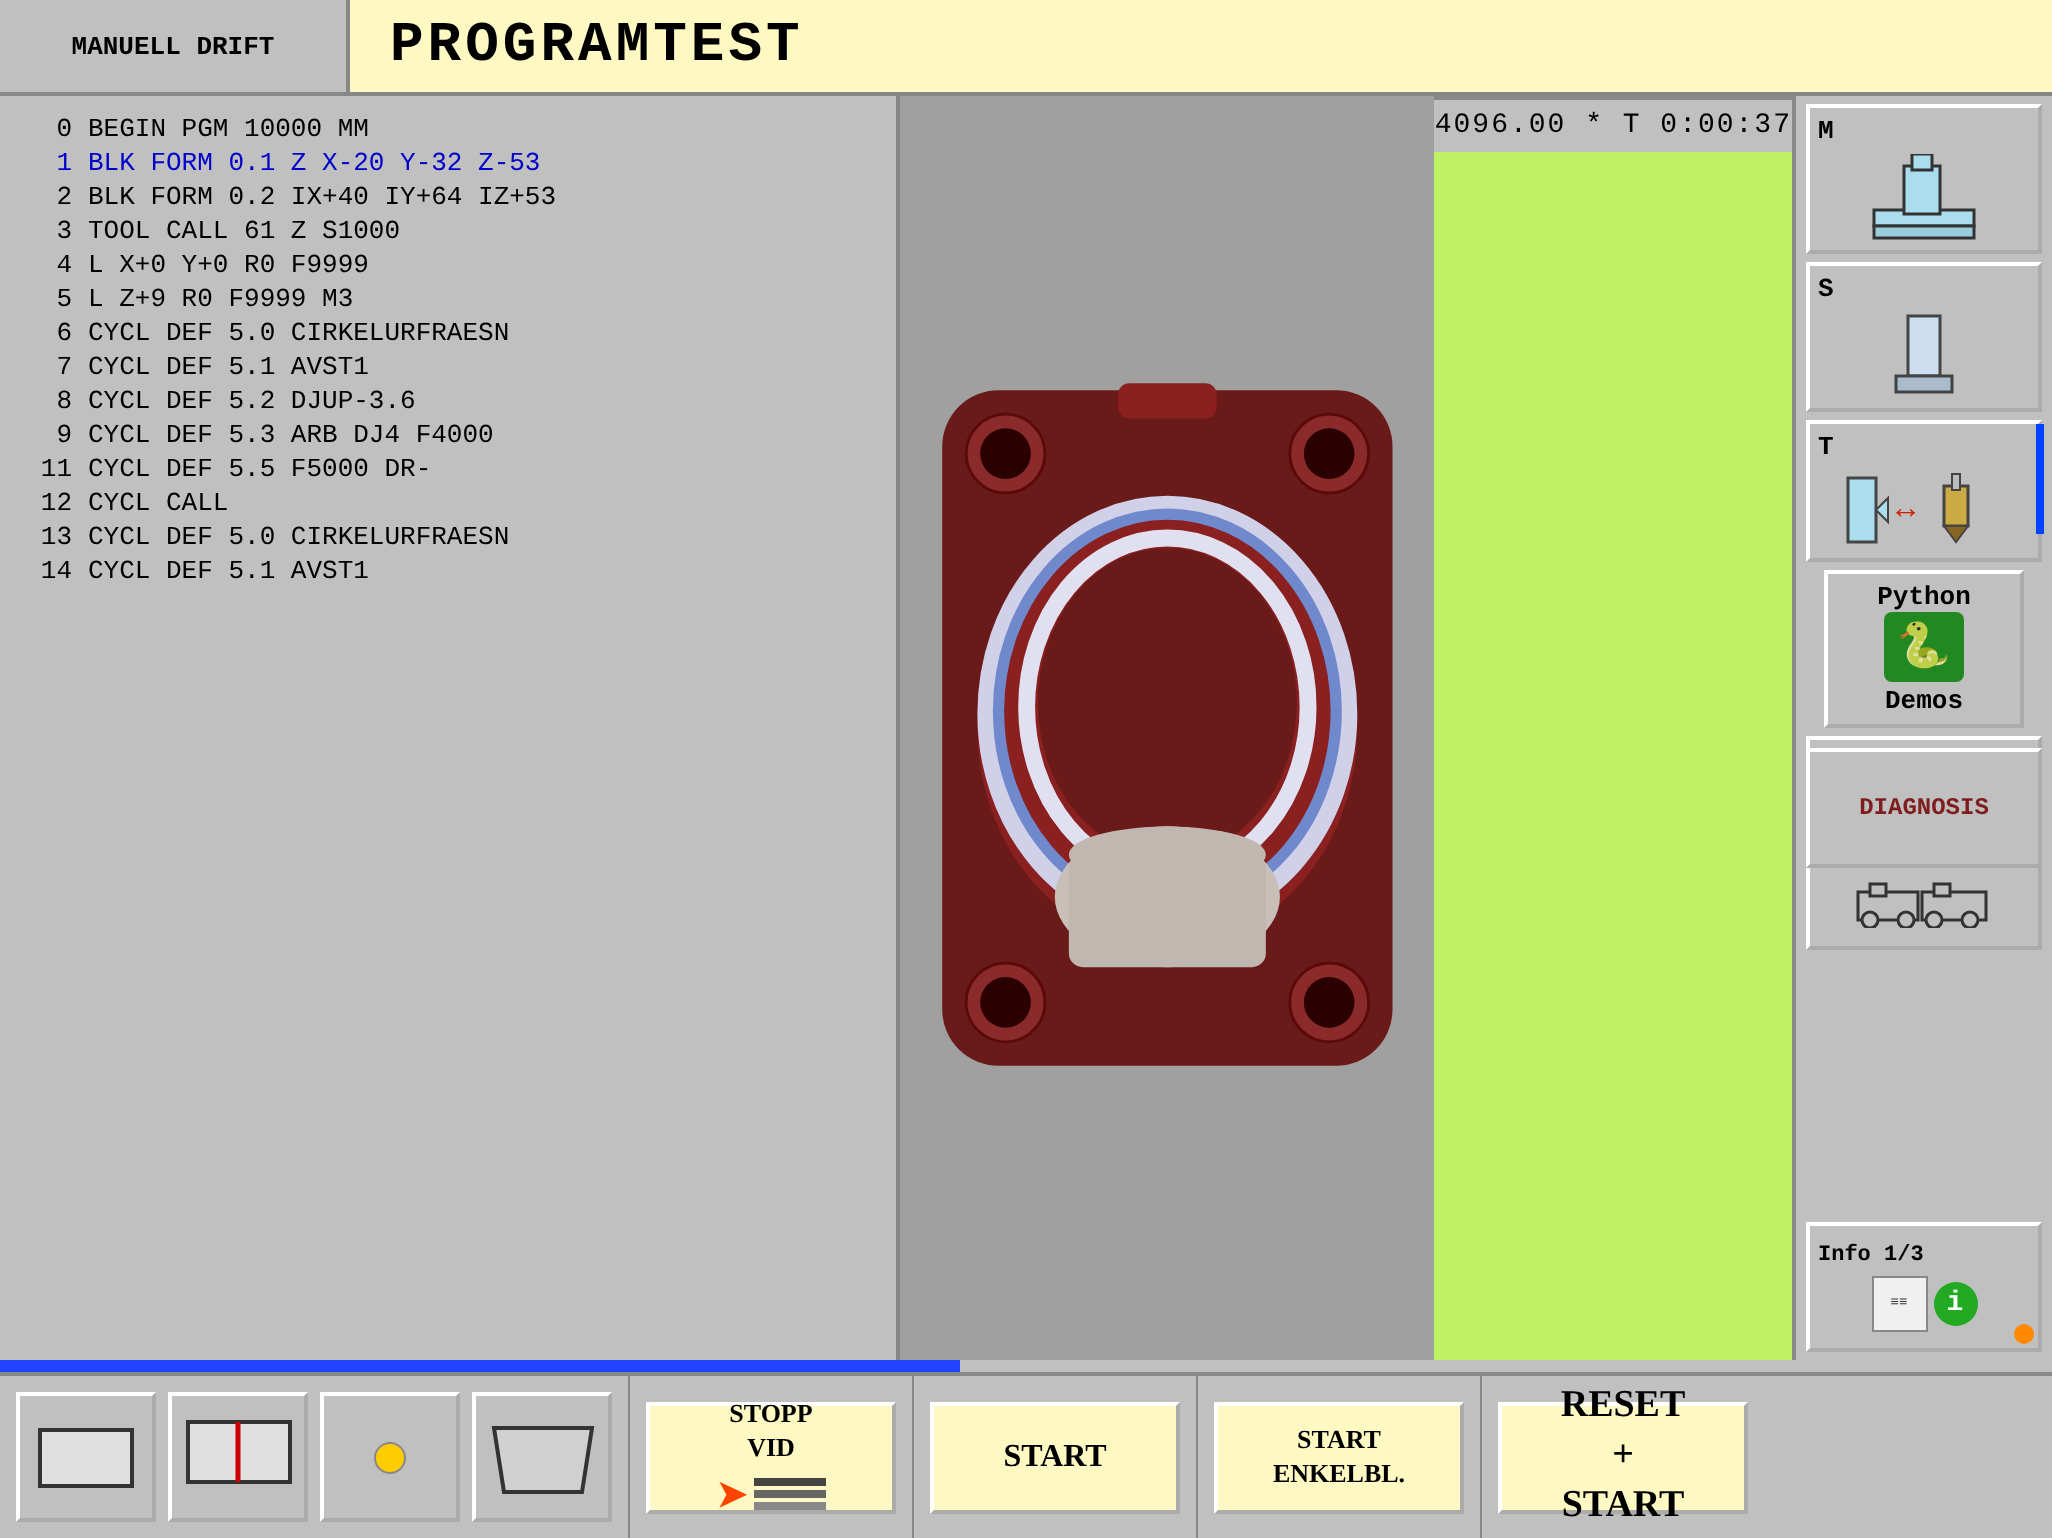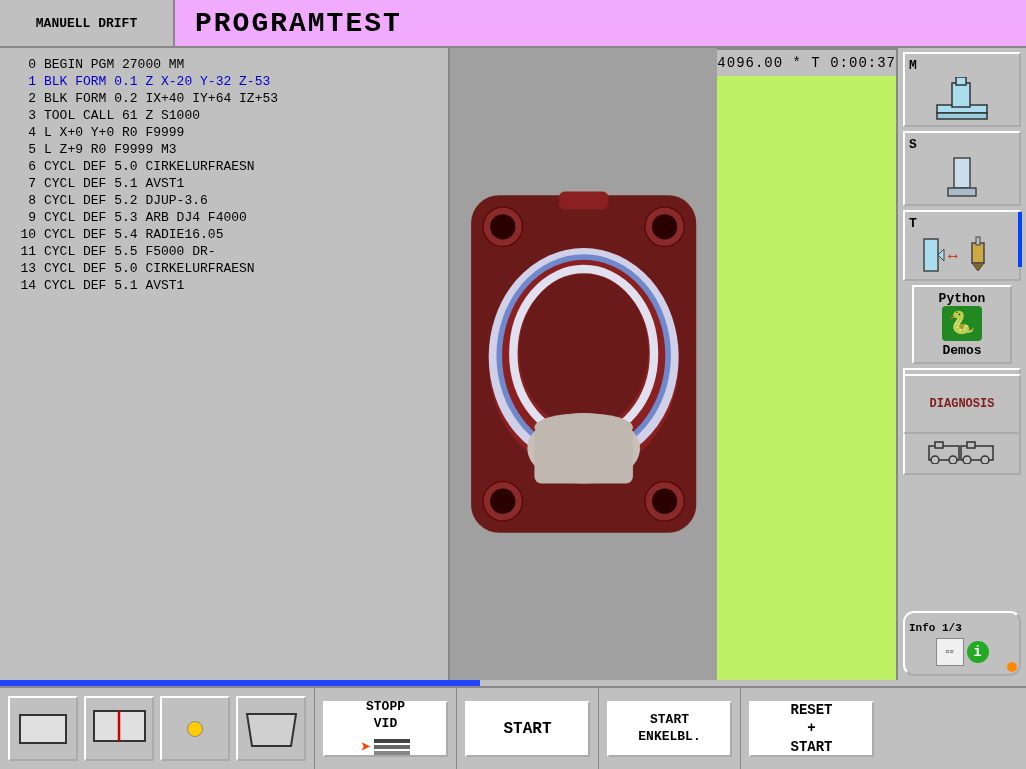--- a/index.html
+++ b/index.html
@@ -28,21 +28,21 @@
       justify-content: center;
       border-right: 2px solid #888;
       font-size: 13px;
       font-weight: bold;
       color: #000;
       padding: 5px;
       text-align: center;
     }
     .header-right {
       flex: 1;
-      background: #f0abfc;
+      background: #fef9c3;
       display: flex;
       align-items: center;
       padding-left: 20px;
       font-size: 28px;
       font-weight: bold;
       color: #000;
       letter-spacing: 2px;
     }
 
     
@@ -266,34 +266,34 @@
 
     
     .bottom-toolbar {
       height: 83px;
       background: #c0c0c0;
       border-top: 2px solid #888;
       display: flex;
       align-items: stretch;
     }
     .toolbar-btn {
-      background: #ffffff;
+      background: #fef9c3;
       border: 2px outset #fff;
       min-width: 60px;
       height: 56px;
       display: flex;
       flex-direction: column;
       align-items: center;
       justify-content: center;
       cursor: pointer;
       margin: 2px;
       padding: 4px 6px;
       font-size: 12px;
       font-weight: bold;
-      font-family: Liberation Mono, monospace;
+      font-family: Liberation Serif, serif;
       text-align: center;
     }
     .toolbar-btn-large {
       min-width: 125px;
     }
     .toolbar-left {
       display: flex;
       align-items: center;
       gap: 6px;
       padding: 4px 8px;
@@ -323,21 +323,21 @@
 <div class="header">
   <div class="header-left">MANUELL DRIFT</div>
   <div class="header-right">PROGRAMTEST</div>
 </div>
 
 <div class="main">
 
   <div class="code-panel" id="code-panel">
   <div class="code-line">
         <span class="line-num">0</span>
-        <span class="code-text">BEGIN PGM 27000 MM</span>
+        <span class="code-text">BEGIN PGM 10000 MM</span>
       </div>
       <div class="code-line highlighted">
         <span class="line-num">1</span>
         <span class="code-text">BLK FORM 0.1 Z  X-20  Y-32  Z-53</span>
       </div>
       <div class="code-line">
         <span class="line-num">2</span>
         <span class="code-text">BLK FORM 0.2 IX+40 IY+64 IZ+53</span>
       </div>
       <div class="code-line">
@@ -362,26 +362,26 @@
       </div>
       <div class="code-line">
         <span class="line-num">8</span>
         <span class="code-text">CYCL DEF 5.2 DJUP-3.6</span>
       </div>
       <div class="code-line">
         <span class="line-num">9</span>
         <span class="code-text">CYCL DEF 5.3 ARB DJ4 F4000</span>
       </div>
       <div class="code-line">
-        <span class="line-num">10</span>
-        <span class="code-text">CYCL DEF 5.4 RADIE16.05</span>
-      </div>
-      <div class="code-line">
         <span class="line-num">11</span>
         <span class="code-text">CYCL DEF 5.5 F5000 DR-</span>
+      </div>
+      <div class="code-line">
+        <span class="line-num">12</span>
+        <span class="code-text">CYCL CALL</span>
       </div>
       <div class="code-line">
         <span class="line-num">13</span>
         <span class="code-text">CYCL DEF 5.0 CIRKELURFRAESN</span>
       </div>
       <div class="code-line">
         <span class="line-num">14</span>
         <span class="code-text">CYCL DEF 5.1 AVST1</span>
       </div>
     </div>
@@ -490,21 +490,21 @@
           <circle cx="8" cy="22" r="4" fill="#c0c0c0" stroke="#333" stroke-width="1.5"></circle>
           <circle cx="26" cy="22" r="4" fill="#c0c0c0" stroke="#333" stroke-width="1.5"></circle>
           <rect x="34" y="8" width="32" height="14" fill="#c0c0c0" stroke="#333" stroke-width="1.5"></rect>
           <rect x="40" y="4" width="8" height="6" fill="#c0c0c0" stroke="#333" stroke-width="1.5"></rect>
           <circle cx="40" cy="22" r="4" fill="#c0c0c0" stroke="#333" stroke-width="1.5"></circle>
           <circle cx="58" cy="22" r="4" fill="#c0c0c0" stroke="#333" stroke-width="1.5"></circle>
         </svg>
       </div>
     </div>
 
-    <div class="info-btn" style="position:relative; margin-top:auto;border-radius:11px;">
+    <div class="info-btn" style="position:relative; margin-top:auto;">
       <span class="btn-label" style="font-size:11px; align-self:flex-start;">Info 1/3</span>
       <div class="info-icon-row">
         <div class="info-doc">
           <span style="font-size:7px; color:#333;">≡≡</span>
         </div>
         <div class="info-circle-i">i</div>
       </div>
       <div class="small-orange-dot"></div>
     </div>
 
@@ -567,18 +567,18 @@
     </div>
 
     <div style="display:flex; align-items:center; padding: 4px 6px; border-right:1px solid #888;">
       <div class="toolbar-btn toolbar-btn-large">
         <span style="font-size:13px; font-weight:bold; line-height:1.3; text-align:center;">START<br>ENKELBL.</span>
       </div>
     </div>
 
     <div style="display:flex; align-items:center; padding: 4px 6px;">
       <div class="toolbar-btn toolbar-btn-large">
-        <span style="font-size:14px; font-weight:bold; line-height:1.3; text-align:center;">RESET<br>+<br>START</span>
+        <span style="font-size:19px; font-weight:bold; line-height:1.3; text-align:center;">RESET<br>+<br>START</span>
       </div>
     </div>
 
   </div>
 </div>
 
 </body></html>

